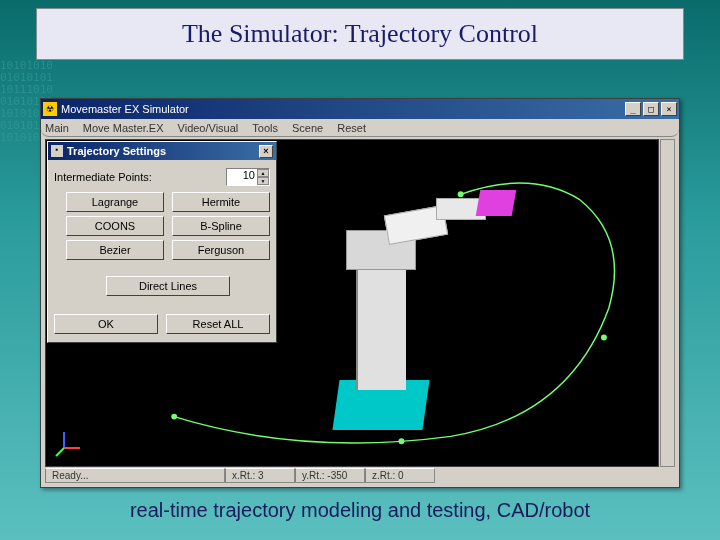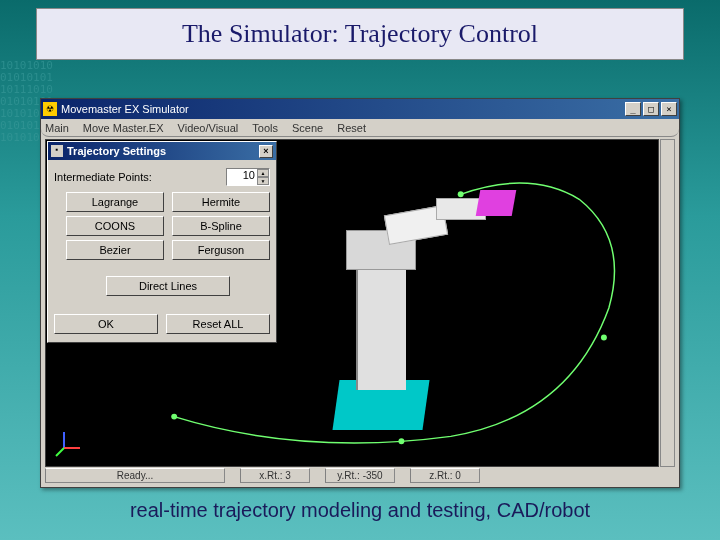--- a/index.html
+++ b/index.html
@@ -77,28 +77,28 @@
     background: #000;
     border: 1px solid #404040;
     overflow: hidden;
   }
   .scroll-v {
     position: absolute; top: 40px; right: 4px; width: 15px; bottom: 20px;
     background: #d4d0c8; border: 1px solid #888;
   }
   .statusbar {
     position: absolute; bottom: 4px; left: 4px; right: 4px; height: 15px;
-    display: flex; font-size: 10px; color: #333; text-align: center;
+    display: flex; font-size: 10px; color: #333;
   }
   .status-cell {
     border: 1px solid #888; border-top-color: #fff; border-left-color: #808080;
     padding: 1px 6px; background: #d4d0c8; white-space: nowrap;
   }
   .status-cell.ready { flex: 0 0 180px; }
-  .status-cell.coord { flex: 0 0 70px; margin-left: 15px; }
+  .status-cell.coord { flex: 0 0 70px; }
   .status-cell.mode { flex: 1; }
   
   .dialog {
     position: absolute;
     top: 42px; left: 6px;
     width: 230px;
     background: #d4d0c8;
     border: 1px solid #fff; border-right-color: #404040; border-bottom-color: #404040;
     font-size: 11px;
   }

